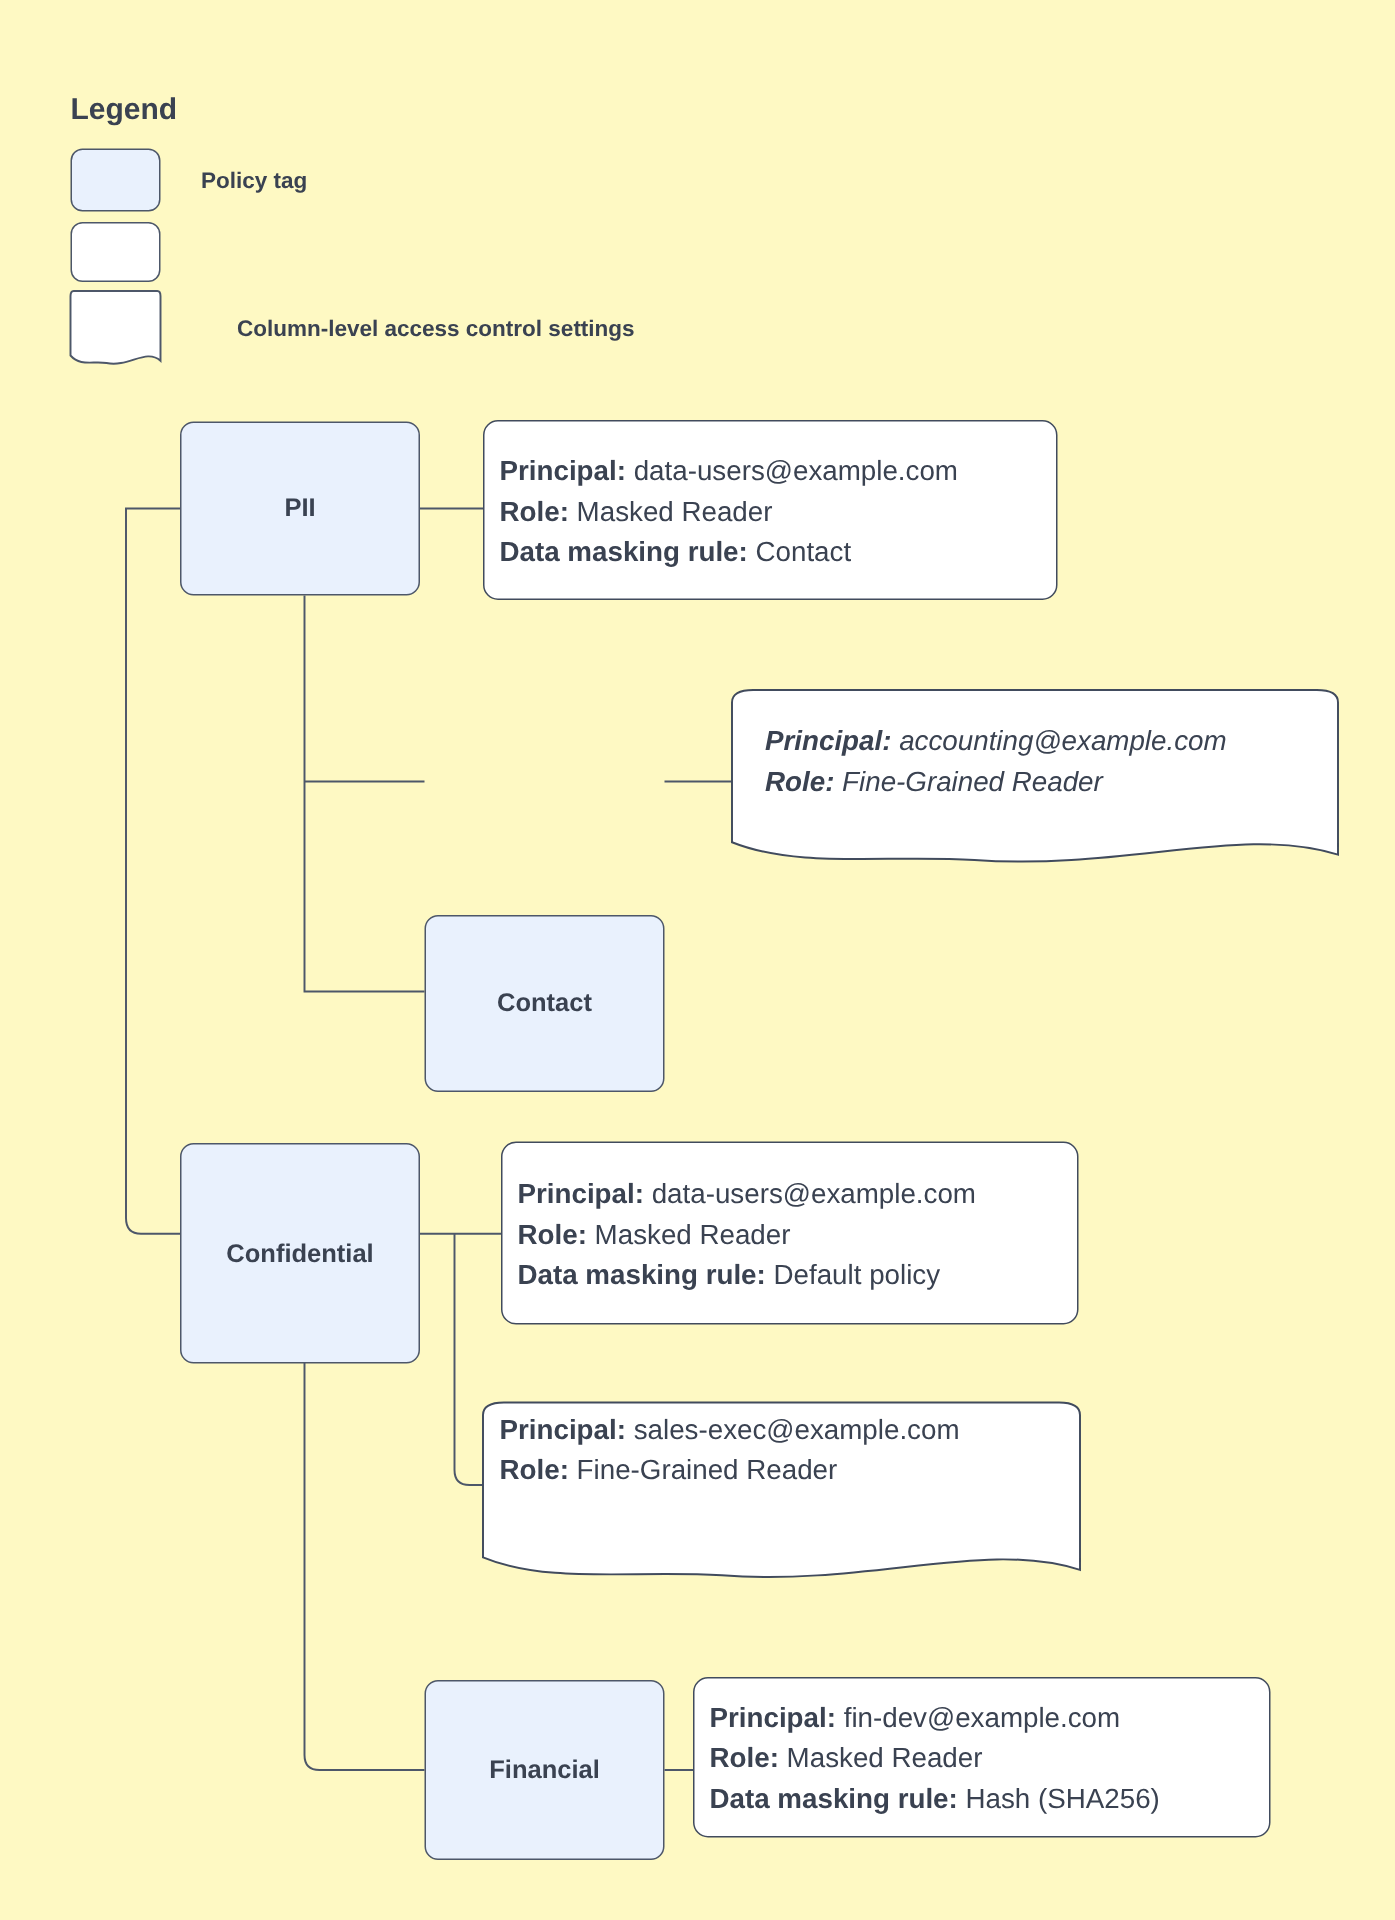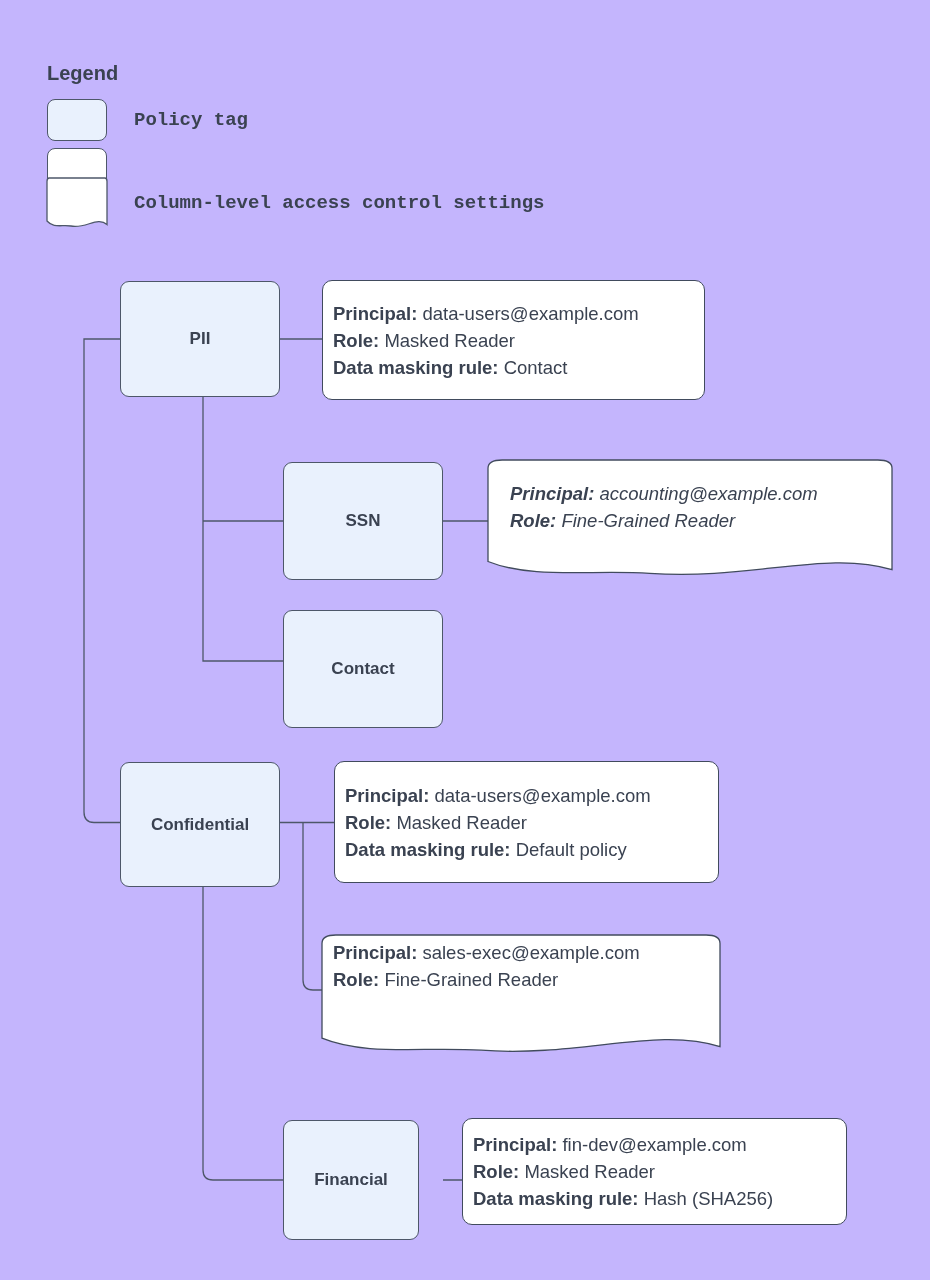--- a/index.html
+++ b/index.html
@@ -1,20 +1,20 @@
 <!DOCTYPE html>
 <html><head>
 <meta charset="utf-8">
 <style>
   html, body { margin: 0; padding: 0; background: #ffffff; }
   .canvas {
     position: relative;
     width: 930px;
     height: 1280px;
-    background: #c4b5fd;
+    background: #fef9c3;
     font-family: "Liberation Sans", sans-serif;
     color: #3a4251;
     overflow: hidden;
   }
   svg.connectors {
     position: absolute;
     left: 0; top: 0;
     width: 930px; height: 1280px;
     overflow: visible;
   }
@@ -50,24 +50,23 @@
   }
   .swatch-policy {
     height: 40px;
     background: #ffffff;
     border: 1.3px solid #4d5769;
     border-radius: 8px;
   }
   .swatch-doc { height: 50px; position: relative; }
   .swatch-doc svg { position: absolute; inset: 0; width: 100%; height: 100%; overflow: visible; }
   .legend-label {
-    font-size: 19px;
+    font-size: 15px;
     font-weight: bold;
     white-space: nowrap;
-    font-family: Liberation Mono, monospace;
   }
   
   .node {
     position: absolute;
     box-sizing: border-box;
     background: #e9f1fd;
     border: 1.3px solid #4d5769;
     border-radius: 9px;
     display: flex;
     align-items: center;
@@ -127,46 +126,43 @@
 
   <div class="legend-row" style="top:99px; height:42px;">
     <div class="swatch swatch-tag"></div>
     <div class="legend-label">Policy tag</div>
   </div>
 
   <div class="legend-row" style="top:148px; height:40px;">
     <div class="swatch swatch-policy"></div>
   </div>
 
-  <div class="legend-row" style="top:178px; height:50px;">
+  <div class="legend-row" style="top:194px; height:50px;gap:24px;">
     <div class="swatch swatch-doc">
       <svg viewBox="0 0 200 100" preserveAspectRatio="none">
         <path d="M 7 0 H 193 Q 200 0 200 7 V 93 C 168 76 130 102 80 96 C 50 93 22 101 0 86 V 7 Q 0 0 7 0 Z" fill="#ffffff" stroke="#4d5769" stroke-width="1.3" vector-effect="non-scaling-stroke"></path>
       </svg>
     </div>
     <div class="legend-label">Column-level access control settings</div>
   </div>
 
   <div class="node" style="left:120px; top:281px; width:160px; height:116px;">
     <span>PII</span>
   </div>
 
-  <div class="node" style="left:283px; top:462px; width:160px; height:118px;">
-    <span>SSN</span>
-  </div>
 
   <div class="node" style="left:283px; top:610px; width:160px; height:118px;">
     <span>Contact</span>
   </div>
 
-  <div class="node" style="left:120px; top:762px; width:160px; height:125px;">
+  <div class="node" style="left:120px; top:762px; width:160px; height:147px;">
     <span>Confidential</span>
   </div>
 
-  <div class="node" style="left:283px; top:1120px; width:136px; height:120px;">
+  <div class="node" style="left:283px; top:1120px; width:160px; height:120px;">
     <span>Financial</span>
   </div>
 
   <div class="policy" style="left:322px; top:280px; width:383px; height:120px;">
     <div class="line"><span class="b">Principal:</span> <span>data-users@example.com</span></div>
     <div class="line"><span class="b">Role:</span> <span>Masked Reader</span></div>
     <div class="line"><span class="b">Data masking rule:</span> <span>Contact</span></div>
   </div>
 
   <div class="policy" style="left:334px; top:761px; width:385px; height:122px;">

